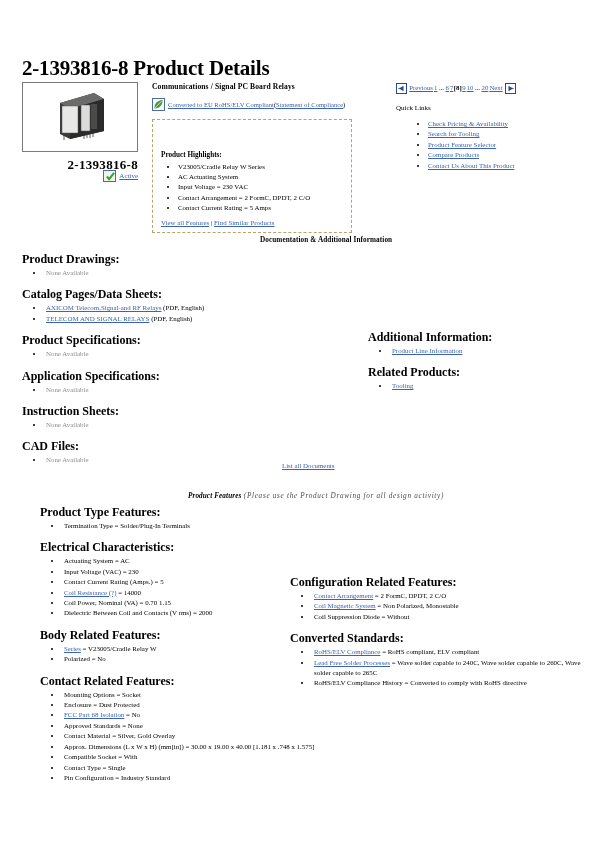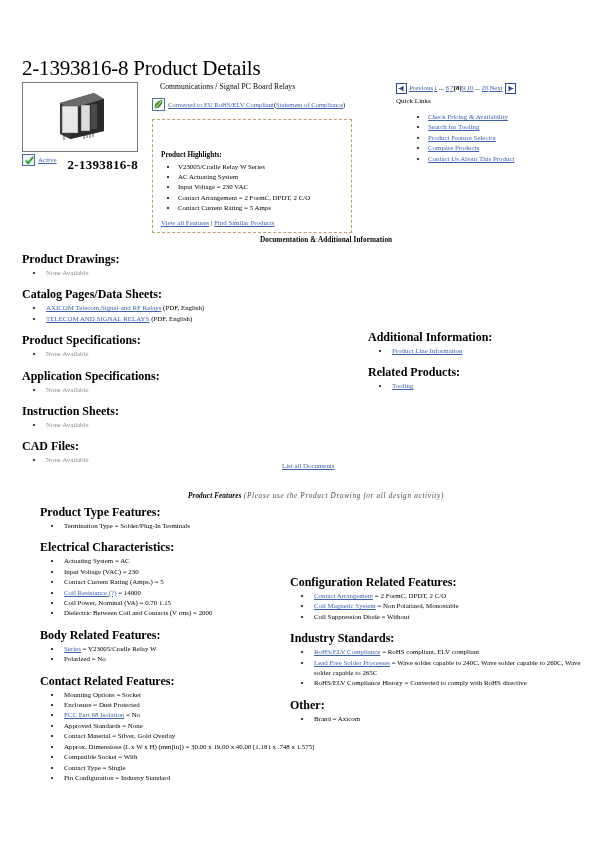--- a/index.html
+++ b/index.html
@@ -23,21 +23,21 @@
     padding: 0;
     box-sizing: border-box;
   }
 
   
   .page-title {
     position: absolute;
     left: 22px;
     top: 42px;
     font-size: 21px;
-    font-weight: normal;
+    font-weight: bold;
     letter-spacing: -0.2px;
     font-family: "Liberation Serif", "DejaVu Serif", serif;
   }
 
   
   .top-area { position: absolute; left: 0; top: 82px; width: 602px; }
 
   .prod-img-box {
     position: absolute;
     left: 22px;
@@ -57,23 +57,23 @@
     top: 75px;
     width: 116px;
     text-align: right;
     font-size: 13px;
     font-weight: bold;
     letter-spacing: 0.3px;
   }
   .status-row {
     position: absolute;
     left: 22px;
-    top: 72px;
+    top: 88px;
     width: 116px;
-    text-align: left;
+    text-align: right;
     white-space: nowrap;
   }
   .icon-box {
     display: inline-block;
     width: 13px;
     height: 12px;
     border: 1px solid #4a6fa5;
     background: #f2f2ef;
     vertical-align: middle;
     position: relative;
@@ -87,22 +87,22 @@
   .status-link {
     font-size: 7px;
     margin-left: 3px;
     vertical-align: middle;
   }
 
   
   .mid-col { position: absolute; left: 152px; top: 0; width: 210px; }
   .cat-title {
     font-size: 7.6px;
-    font-weight: normal;
-    margin: 0 0 7px 8px;
+    font-weight: bold;
+    margin: 0 0 7px 0;
     letter-spacing: 0.1px;
   }
   .rohs-row { margin: 0 0 8px 0; white-space: nowrap; }
   .leaf-box {
     display: inline-block;
     width: 13px; height: 13px;
     border: 1px solid #4a6fa5;
     background: #ffffff;
     vertical-align: middle;
     position: relative;
@@ -134,21 +134,21 @@
     border: 1px solid #2b4a8b;
     background: #ffffff;
     vertical-align: middle;
     position: relative;
     box-sizing: border-box;
   }
   .arrow-btn svg { position: absolute; left: 1px; top: 1px; }
   .pager a { margin: 0 0.5px; }
   .pager span.sep { margin: 0 1px; }
   .pager .cur { font-weight: bold; }
-  .quick-title { font-size: 7px; margin-top: 3px; }
+  .quick-title { font-size: 7px; margin-top: 10px; }
   .quick-list { margin: 7px 0 0 0; padding: 0 0 0 32px; }
   .quick-list li { font-size: 6.9px; line-height: 10.4px; }
 
   
   .sec-head {
     position: absolute;
     font-weight: bold;
     font-size: 7.2px;
     letter-spacing: 0.1px;
     padding-left: 48px;
@@ -366,28 +366,22 @@
   <div class="feat-right" id="feat-right">
       <div class="grp">
         <div class="grp-title">Configuration Related Features:</div>
         <ul class="feat">
           <li><a href="#">Contact Arrangement</a><span> = 2 FormC, DPDT, 2 C/O</span></li>
           <li><a href="#">Coil Magnetic System</a><span> = Non Polarized, Monostable</span></li>
           <li><span>Coil Suppression Diode = Without</span></li>
         </ul>
       </div>
       <div class="grp">
-        <div class="grp-title">Industry Standards:</div>
+        <div class="grp-title">Converted Standards:</div>
         <ul class="feat">
           <li><a href="#">RoHS/ELV Compliance</a><span> = RoHS compliant, ELV compliant</span></li>
           <li><a href="#">Lead Free Solder Processes</a><span> = Wave solder capable to 240C, Wave solder capable to 260C, Wave solder capable to 265C</span></li>
           <li><span>RoHS/ELV Compliance History = Converted to comply with RoHS directive</span></li>
         </ul>
       </div>
-      <div class="grp">
-        <div class="grp-title">Other:</div>
-        <ul class="feat">
-          <li><span>Brand = Axicom</span></li>
-        </ul>
-      </div>
     </div>
 
 </div>
 
 </body></html>

